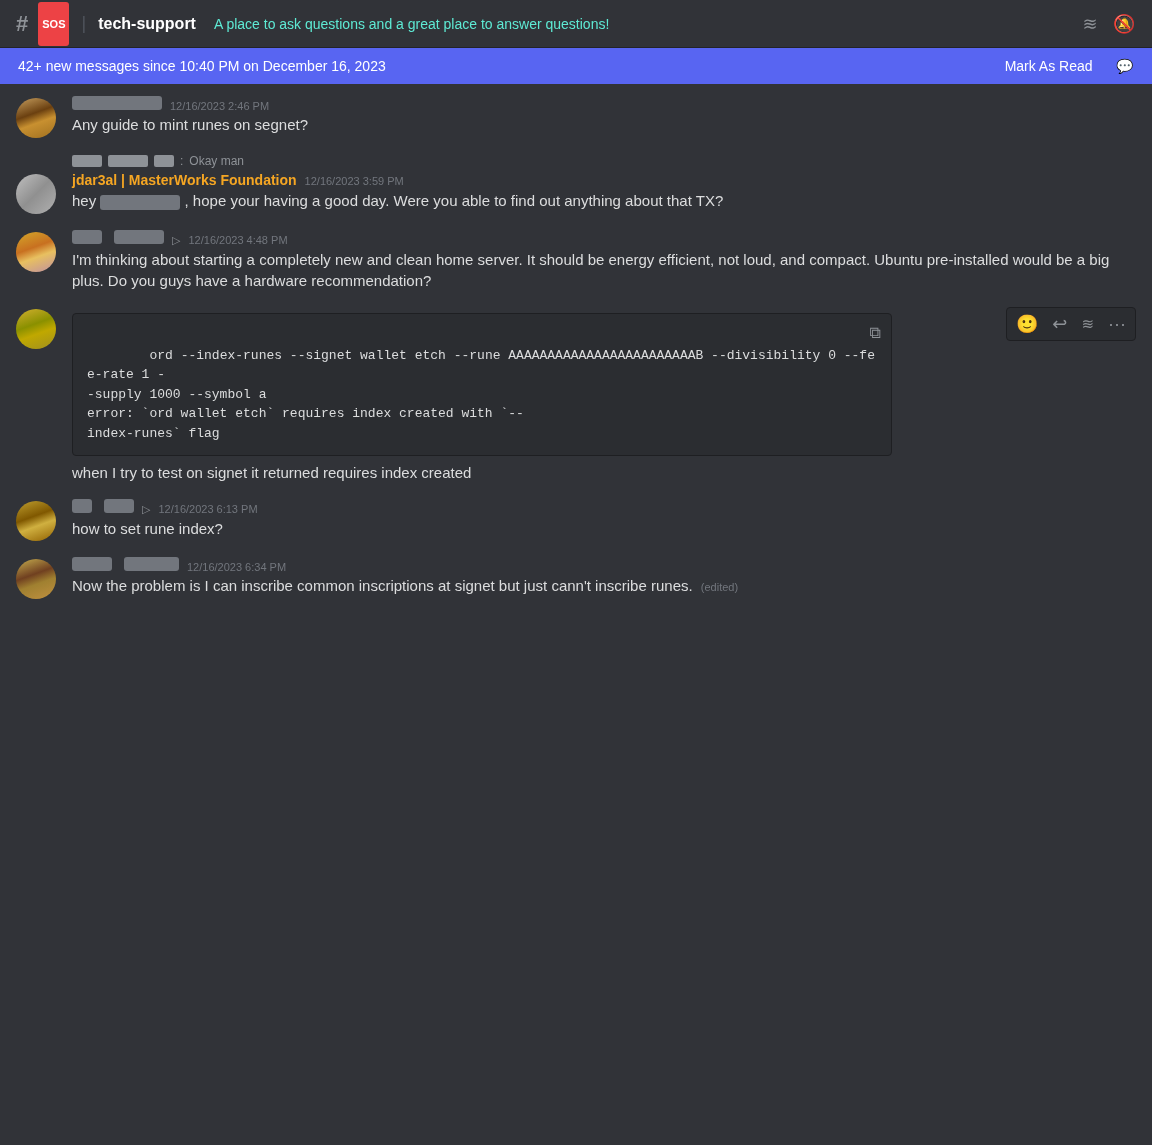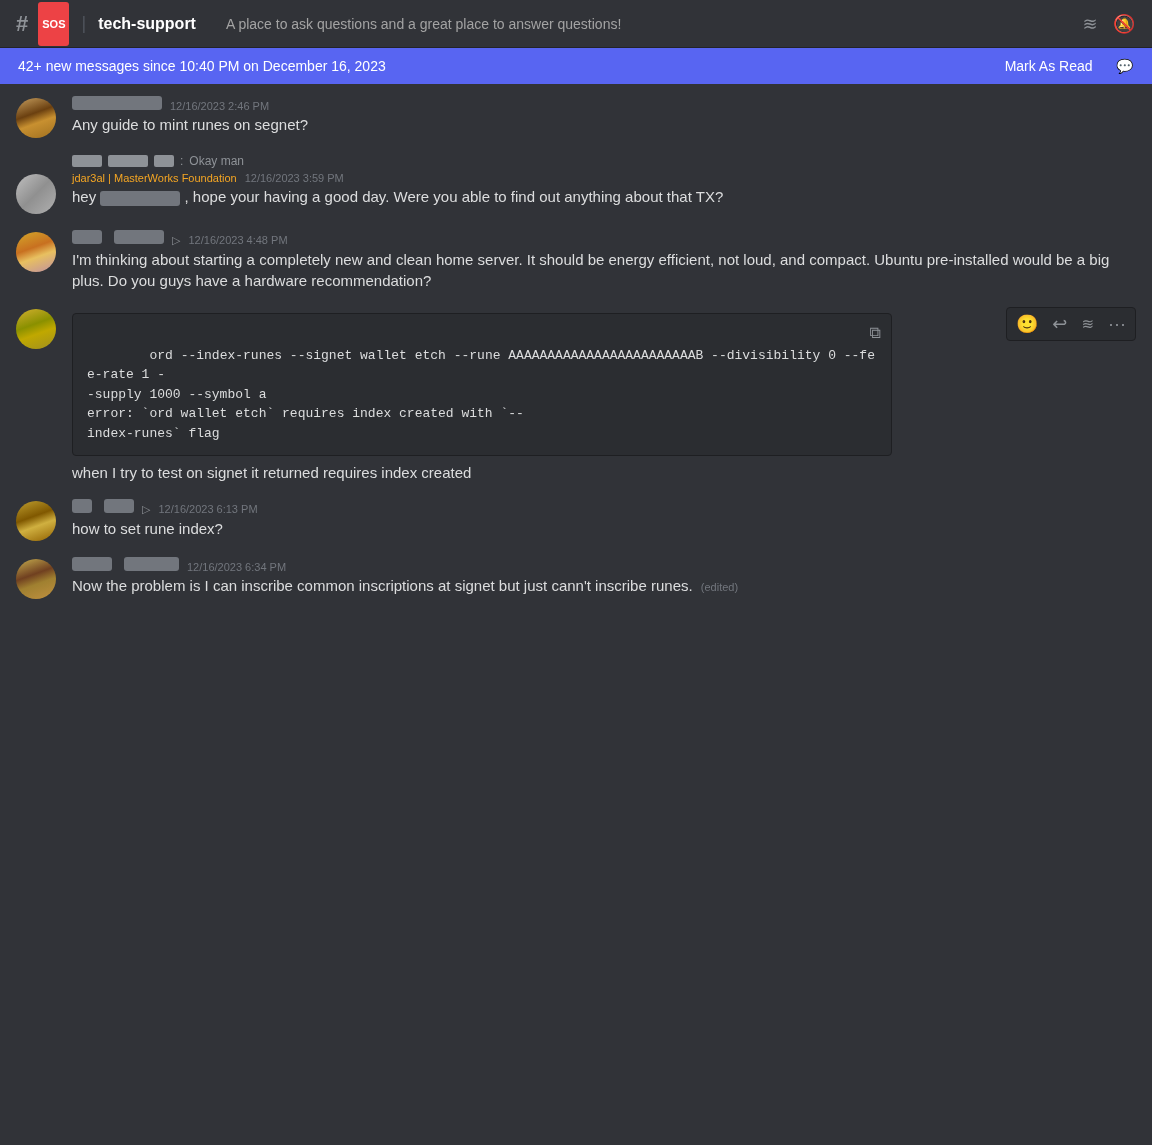--- a/index.html
+++ b/index.html
@@ -39,23 +39,23 @@
       color: #4f545c;
       font-size: 18px;
       margin: 0 2px;
     }
     .channel-header .channel-name {
       color: #ffffff;
       font-weight: 700;
       font-size: 16px;
     }
     .channel-header .channel-desc {
-      color: #a3a3a3;
+      color: #5eead4;
       font-size: 14px;
-      margin-left: 20px;
+      margin-left: 8px;
       flex: 1;
     }
     .header-icons {
       display: flex;
       gap: 16px;
       align-items: center;
     }
     .header-icon {
       color: #8e9297;
       font-size: 20px;
@@ -105,23 +105,23 @@
       flex: 1;
       min-width: 0;
     }
     .message-meta {
       display: flex;
       align-items: baseline;
       gap: 8px;
       margin-bottom: 2px;
     }
     .username {
-      font-weight: 400;
+      font-weight: 700;
       color: #ffffff;
-      font-size: 11px;
+      font-size: 14px;
     }
     .username.orange { color: #f5a623; }
     .timestamp {
       color: #72767d;
       font-size: 11px;
     }
     .message-text {
       color: #dcddde;
       line-height: 1.4;
       word-break: break-word;

